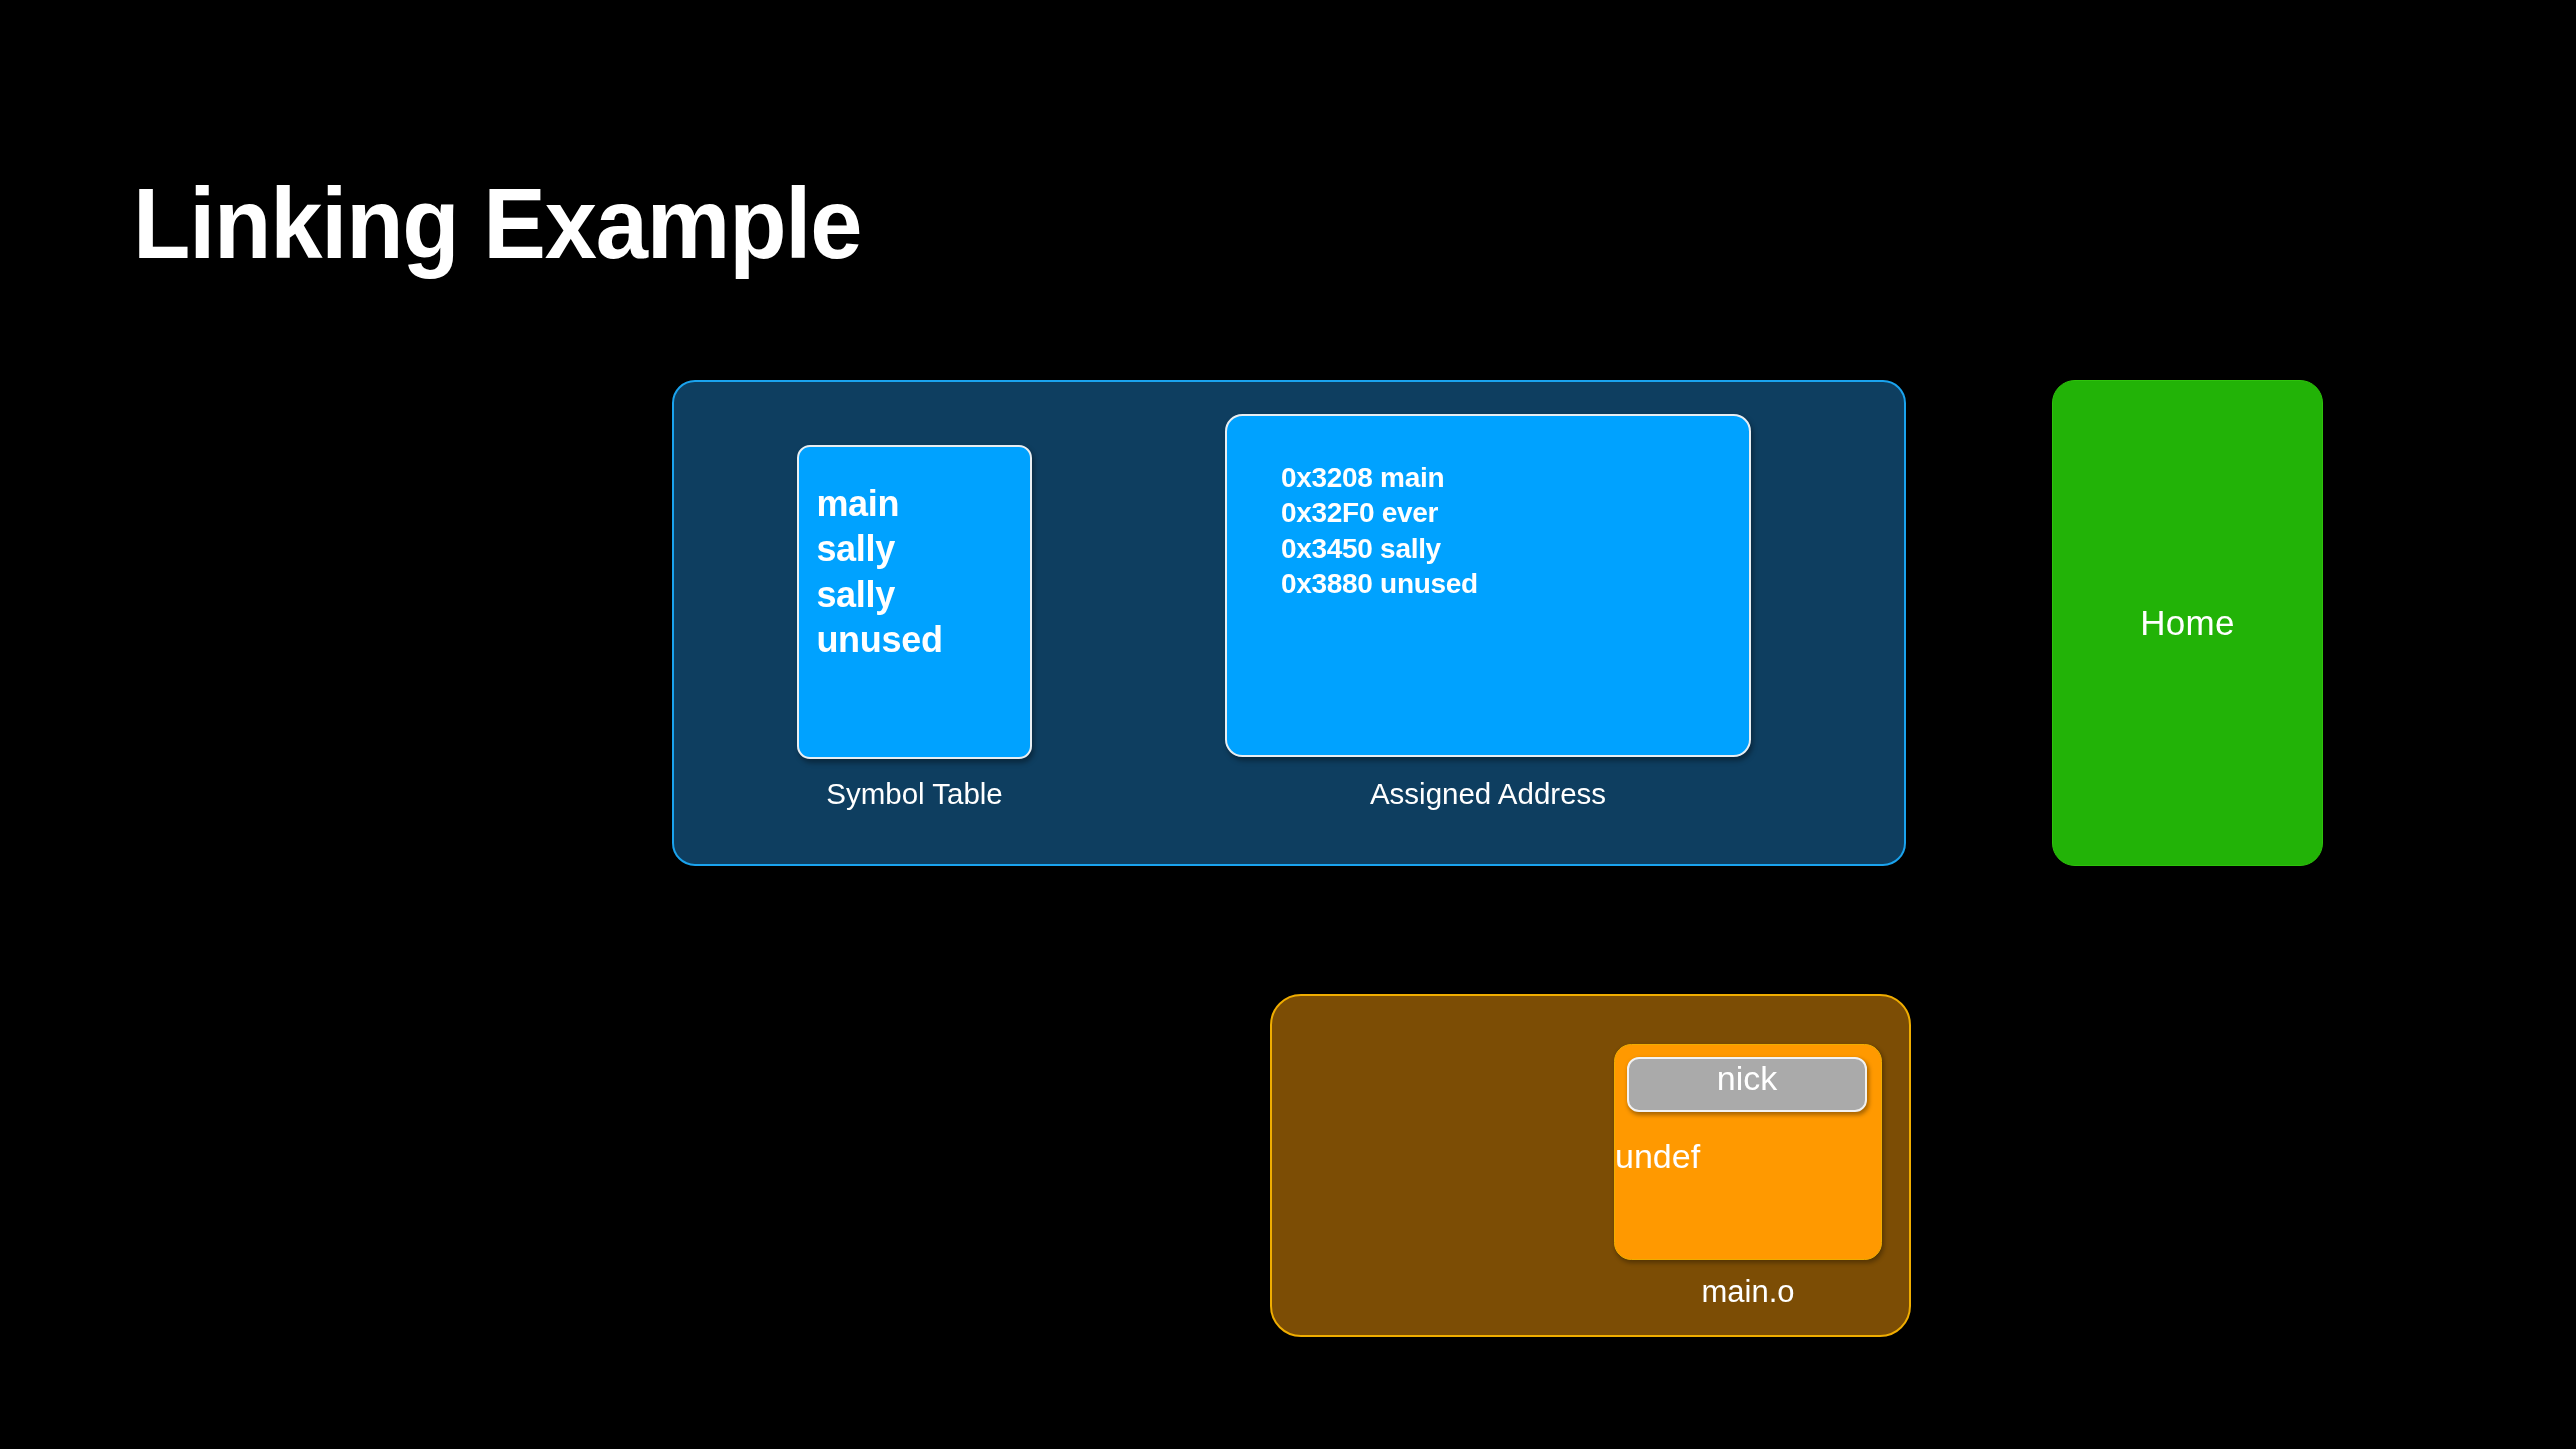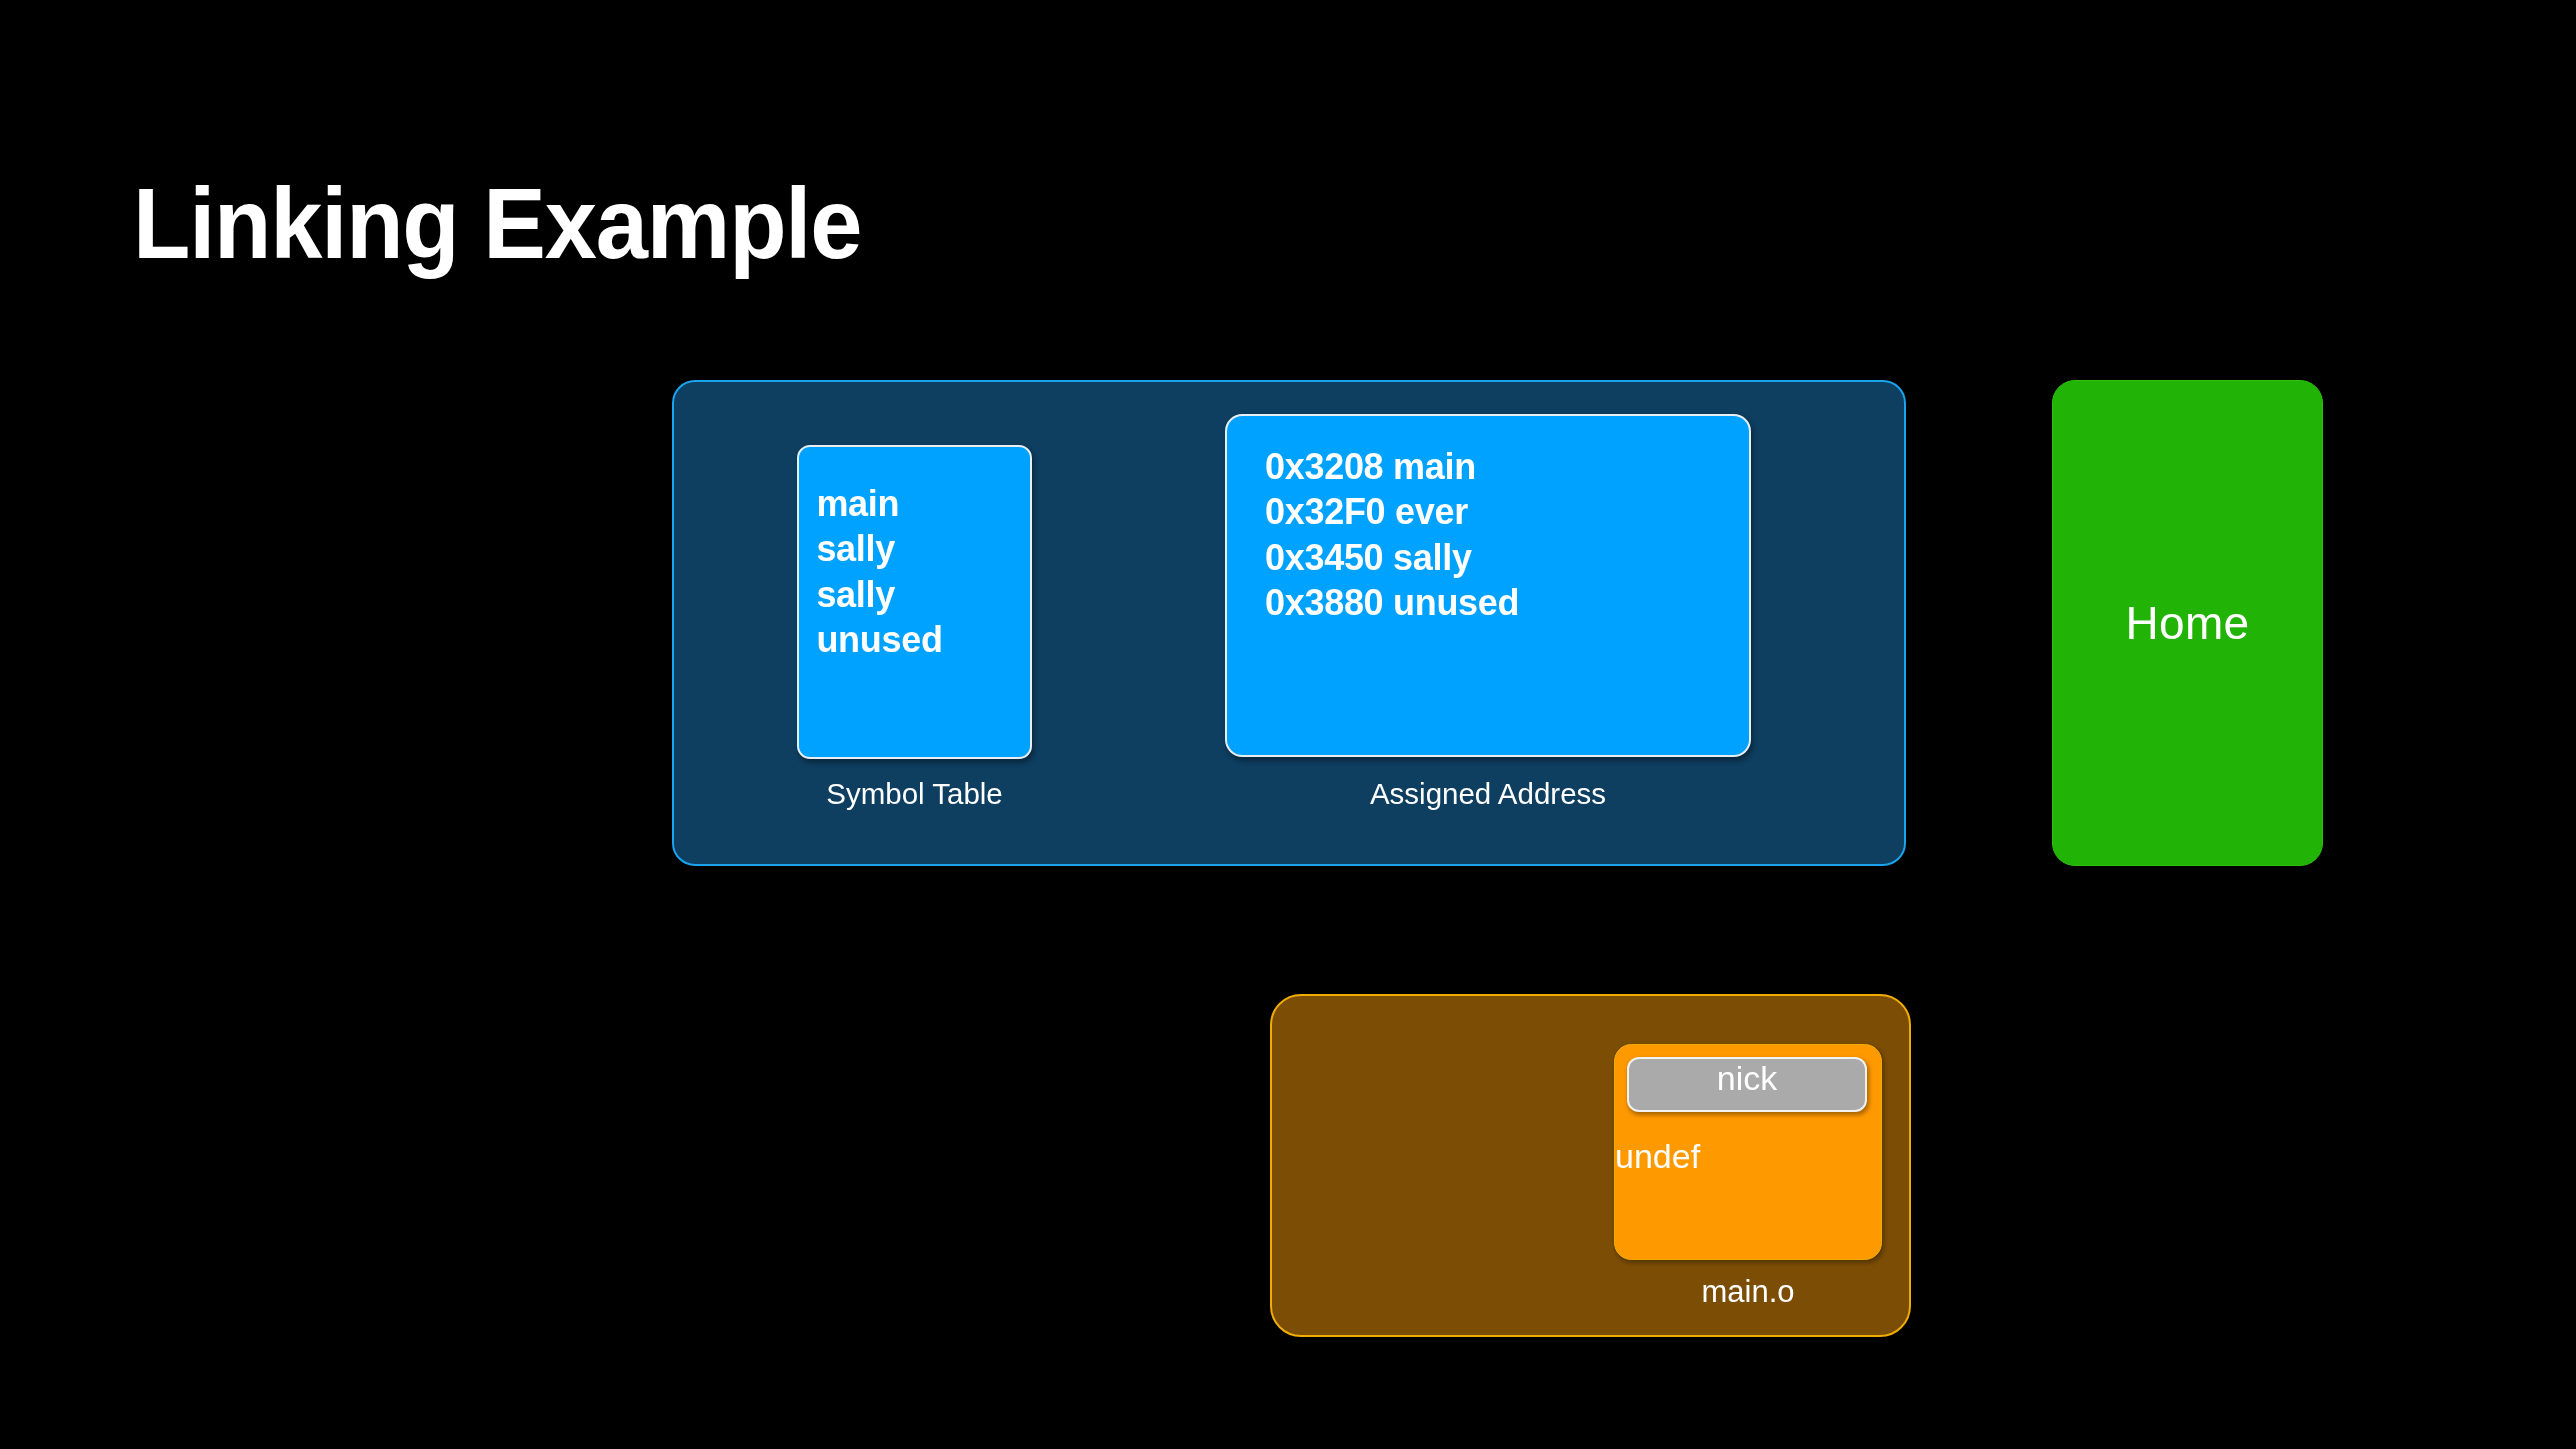--- a/index.html
+++ b/index.html
@@ -117,25 +117,25 @@
     font-size: 36px;
     font-weight: 700;
     line-height: 1.26;
     letter-spacing: -0.3px;
   }
 
   .addr-list {
     position: absolute;
     left: 38px;
     top: 28px;
-    margin: 0;
+    margin: 16px;
     padding: 0;
     list-style: none;
     color: #ffffff;
-    font-size: 36px;
+    font-size: 28px;
     font-weight: 700;
     line-height: 1.26;
     letter-spacing: -0.3px;
     white-space: nowrap;
   }
 
   
   .caption {
     position: absolute;
     color: #ffffff;
@@ -205,21 +205,21 @@
     width: 271px;
     height: 486px;
     box-sizing: border-box;
     background: #22b307;
     border: 1.3px solid #2ec20c;
     border-radius: 23px;
     display: flex;
     align-items: center;
     justify-content: center;
     color: #ffffff;
-    font-size: 46px;
+    font-size: 35px;
     font-weight: 400;
     letter-spacing: 0.3px;
   }
 </style>
 </head>
 <body>
 
 <div id="slide">
 
   <h1 class="slide-title">Linking Example</h1>

